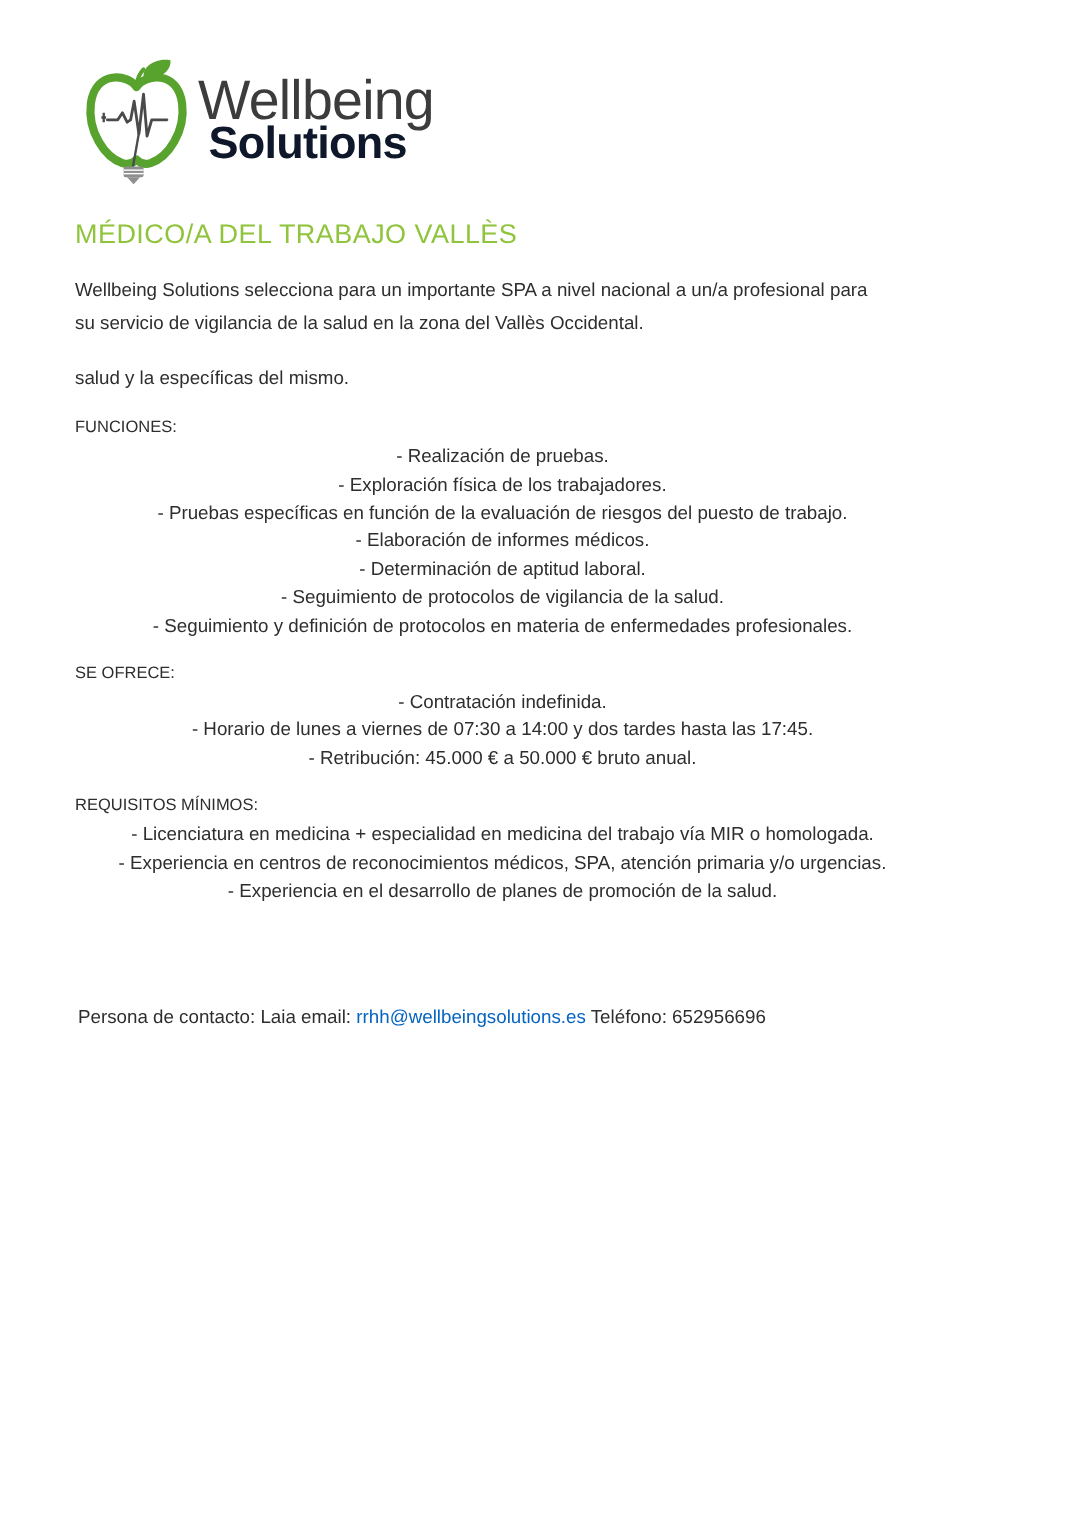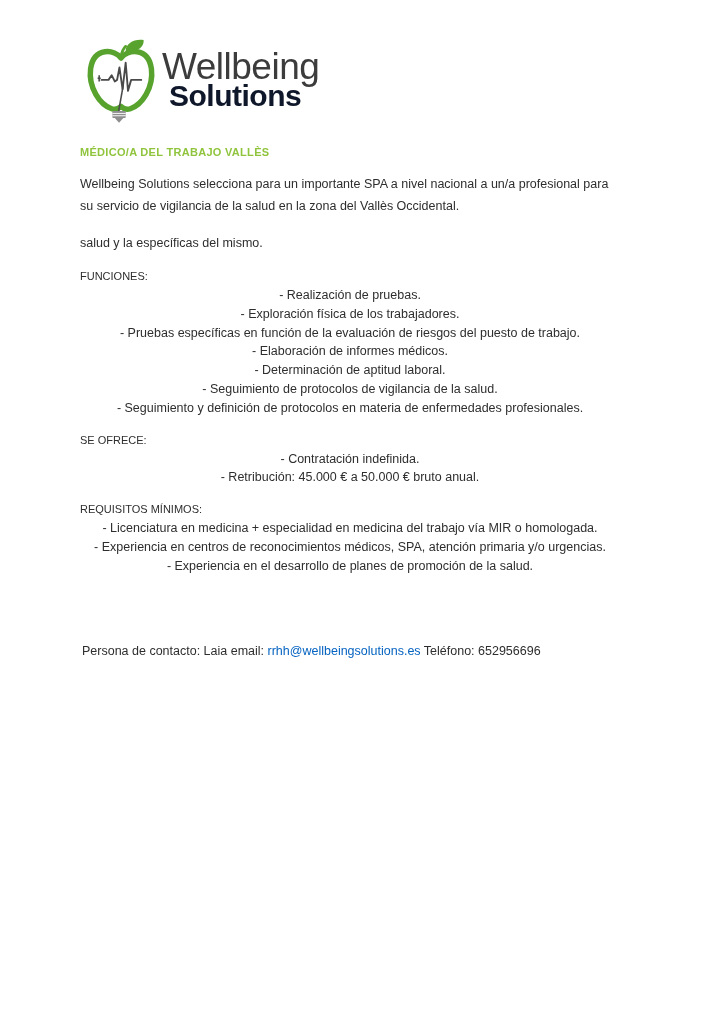--- a/index.html
+++ b/index.html
@@ -5,21 +5,21 @@
   * { margin: 0; padding: 0; box-sizing: border-box; }
   html, body { background: #ffffff; }
   body {
     width: 725px; height: 1024px;
     font-family: "Liberation Sans", sans-serif;
     color: #2e2e2e;
     overflow: hidden;
   }
   .page {
     width: 725px; height: 776px;
-    padding: 38px 105px 0 80px;
+    padding: 38px 105px 0 50px;
     background: #ffffff;
   }
   
   .logo {
     display: flex;
     align-items: flex-start;
     height: 92px;
     margin-left: 2px;
   }
   .logo-mark { width: 78px; height: 90px; flex: 0 0 auto; }
@@ -34,22 +34,22 @@
     font-size: 30px;
     font-weight: 700;
     color: #0f172a;
     margin-top: -4px;
     margin-left: 7px;
     letter-spacing: -0.5px;
   }
   
   .job-title {
     margin-top: 16px;
-    font-size: 11px;
-    font-weight: 700;
+    font-size: 18px;
+    font-weight: 400;
     color: #8fc43c;
     letter-spacing: 0.3px;
   }
   
   .para { margin-top: 15px; }
   .para .line {
     font-size: 12.5px;
     line-height: 22px;
     white-space: pre-wrap;
   }
@@ -133,20 +133,21 @@
       <li>- Determinación de aptitud laboral.</li>
       <li>- Seguimiento de protocolos de vigilancia de la salud.</li>
       <li>- Seguimiento y definición de protocolos en materia de enfermedades profesionales.</li>
     </ul>
   </div>
 
   <div class="section">
     <div class="section-heading">SE OFRECE:</div>
     <ul>
       <li>- Contratación indefinida.</li>
+      <li>- Horario de lunes a viernes de 07:30 a 14:00 y dos tardes hasta las 17:45.</li>
       <li>- Retribución: 45.000 € a 50.000 € bruto anual.</li>
     </ul>
   </div>
 
   <div class="section">
     <div class="section-heading">REQUISITOS MÍNIMOS:</div>
     <ul>
       <li>- Licenciatura en medicina + especialidad en medicina del trabajo vía MIR o homologada.</li>
       <li>- Experiencia en centros de reconocimientos médicos, SPA, atención primaria y/o urgencias.</li>
       <li>- Experiencia en el desarrollo de planes de promoción de la salud.</li>

